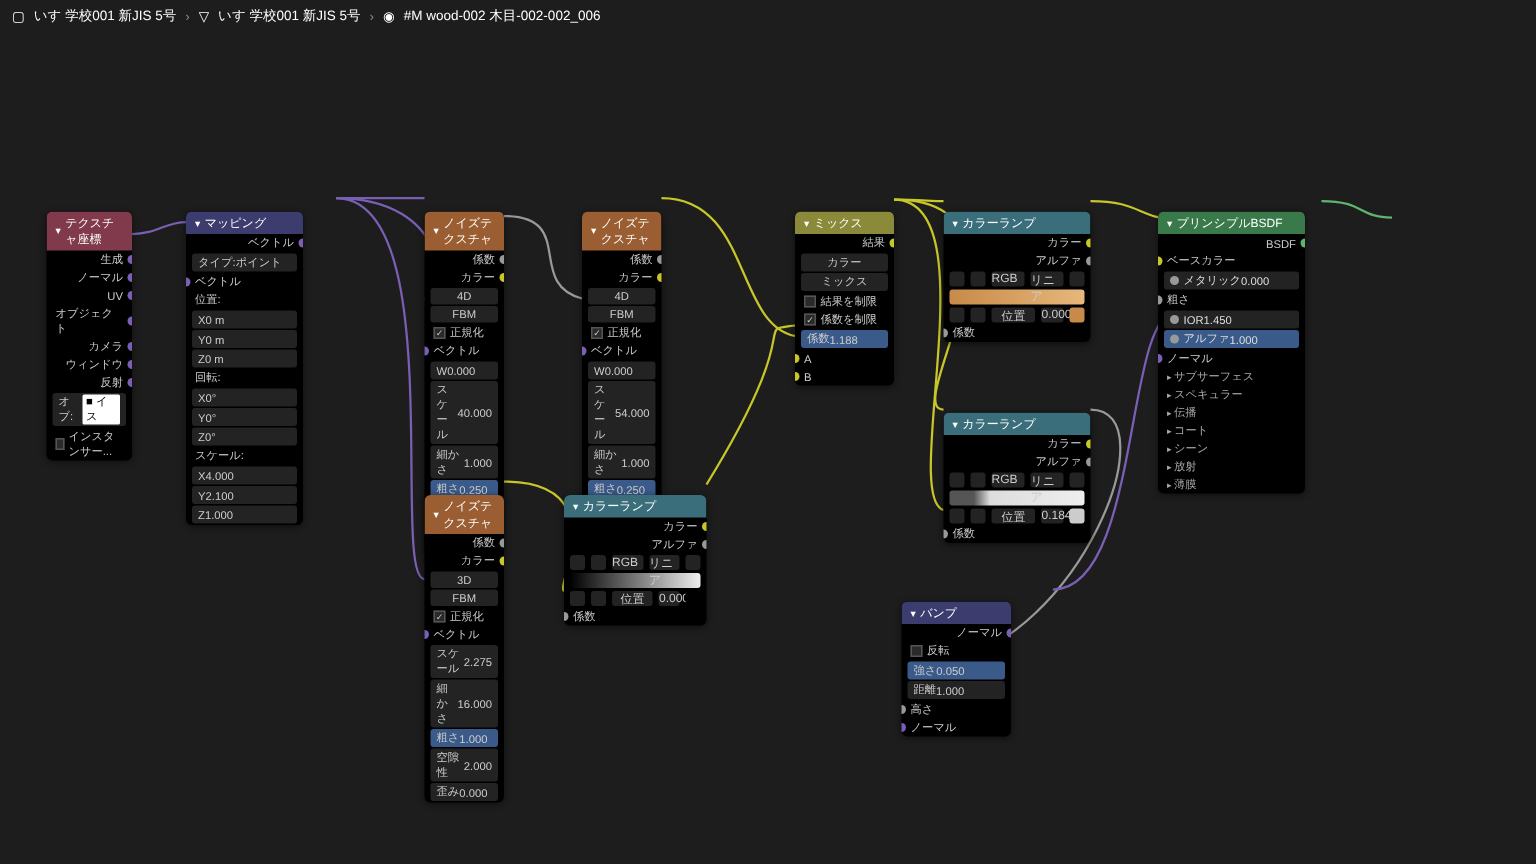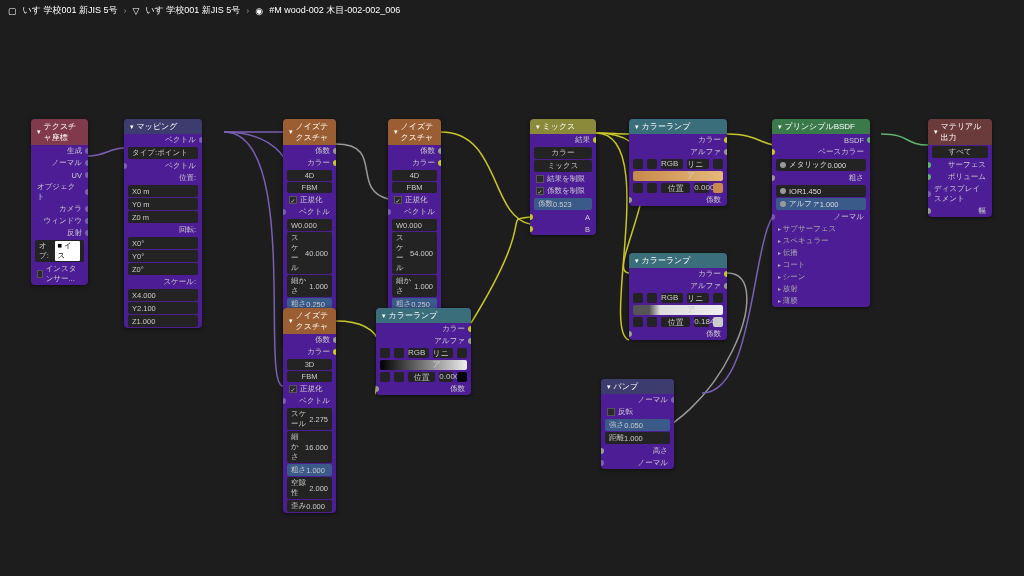--- a/index.html
+++ b/index.html
@@ -1,28 +1,28 @@
 <!DOCTYPE html>
 <html><head>
 <meta charset="utf-8">
 <style>
   * { margin:0; padding:0; box-sizing:border-box; font-family:sans-serif; }
   body { background:#1d1d1d; color:#ccc; font-size:8px; width:1024px; height:576px; overflow:hidden; position:relative; }
   .breadcrumb { display:flex; align-items:center; gap:6px; padding:4px 8px; color:#fff; font-size:9px; }
   .breadcrumb .sep { color:#888; }
   .canvas { position:relative; width:100%; height:560px; }
   svg.wires { position:absolute; inset:0; width:100%; height:100%; pointer-events:none; }
-  .node { position:absolute; background:#4c1d95; border-radius:4px; overflow:hidden; box-shadow:0 1px 4px rgba(0,0,0,.5); }
+  .node { position:absolute; background:#000000; border-radius:4px; overflow:hidden; box-shadow:0 1px 4px rgba(0,0,0,.5);margin-top:22px; }
   .node .hdr { padding:2px 6px; display:flex; align-items:center; gap:3px; color:#fff; font-size:8px; }
   .node .hdr::before { content:"▾"; font-size:7px; }
   .c-red .hdr{background:#803a4b}.c-purple .hdr{background:#3c3c6e}.c-orange .hdr{background:#9a5e32}
   .c-olive .hdr{background:#8a8a3a}.c-teal .hdr{background:#3a6e7a}.c-green .hdr{background:#3a7a4a}
   .c-darkred .hdr{background:#6b3a3a}
   .row { display:flex; align-items:center; justify-content:flex-end; padding:1px 6px; position:relative; min-height:12px; font-size:7.5px; color:#ccc; }
-  .row.left { justify-content:flex-end; }
+  .row.left { justify-content:flex-start; }
   .row.ctr { justify-content:flex-start; background:#232323; margin:1px 4px; border-radius:2px; padding:1px 4px; }
   .row.ctr .lab{color:#ddd}.row.ctr .val{color:#ddd}
   .row.blue { background:#3a5a8a; }
   .row .sock { width:6px;height:6px;border-radius:50%;position:absolute;top:50%;transform:translateY(-50%); }
   .row .sock.o{right:-3px}.row .sock.i{left:-3px}
   .sock.yel{background:#c7c729}.sock.gry{background:#999}.sock.pur{background:#7a5fb5}.sock.grn{background:#5fb56e}
   .sel{display:flex;gap:2px;margin:1px 4px}.sel span{flex:1;background:#232323;text-align:center;padding:1px 0;border-radius:2px;font-size:7.5px}
   .ramp{height:10px;margin:2px 4px;border-radius:2px}
   .chk{display:flex;align-items:center;gap:3px;padding:1px 6px;font-size:7.5px}.chk .box{width:8px;height:8px;border:1px solid #555;background:#2a2a2a;display:flex;align-items:center;justify-content:center;font-size:6px}
   .sub{padding:1px 6px;font-size:7.5px;color:#aaa}.sub::before{content:"▸ ";font-size:6px}
@@ -277,21 +277,21 @@
   <div class="chk">
         <span class="box"></span>
         <span>結果を制限</span>
       </div>
   <div class="chk">
         <span class="box">✓</span>
         <span>係数を制限</span>
       </div>
   <div class="row ctr blue">
         <span>係数</span>
-        <span>0.523</span>
+        <span>1.188</span>
       </div>
   <div class="row left">
         <span class="sock i yel"></span>
         <span>A</span>
       </div>
   <div class="row left">
         <span class="sock i yel"></span>
         <span>B</span>
       </div>
 </div>
@@ -498,36 +498,14 @@
       </div>
   <div class="sub">サブサーフェス</div>
   <div class="sub">スペキュラー</div>
   <div class="sub">伝播</div>
   <div class="sub">コート</div>
   <div class="sub">シーン</div>
   <div class="sub">放射</div>
   <div class="sub">薄膜</div>
 </div>
 
-<div class="node c-darkred" style="left:928px;top:98px;width:64px">
-  <div class="hdr">マテリアル出力</div>
-  <div class="sel">
-        <span>すべて</span>
-      </div>
-  <div class="row left">
-        <span class="sock i grn"></span>
-        <span>サーフェス</span>
-      </div>
-  <div class="row left">
-        <span class="sock i grn"></span>
-        <span>ボリューム</span>
-      </div>
-  <div class="row left">
-        <span class="sock i pur"></span>
-        <span>ディスプレイスメント</span>
-      </div>
-  <div class="row left">
-        <span class="sock i gry"></span>
-        <span>幅</span>
-      </div>
-</div>
 
 </div>
 
 </body></html>

